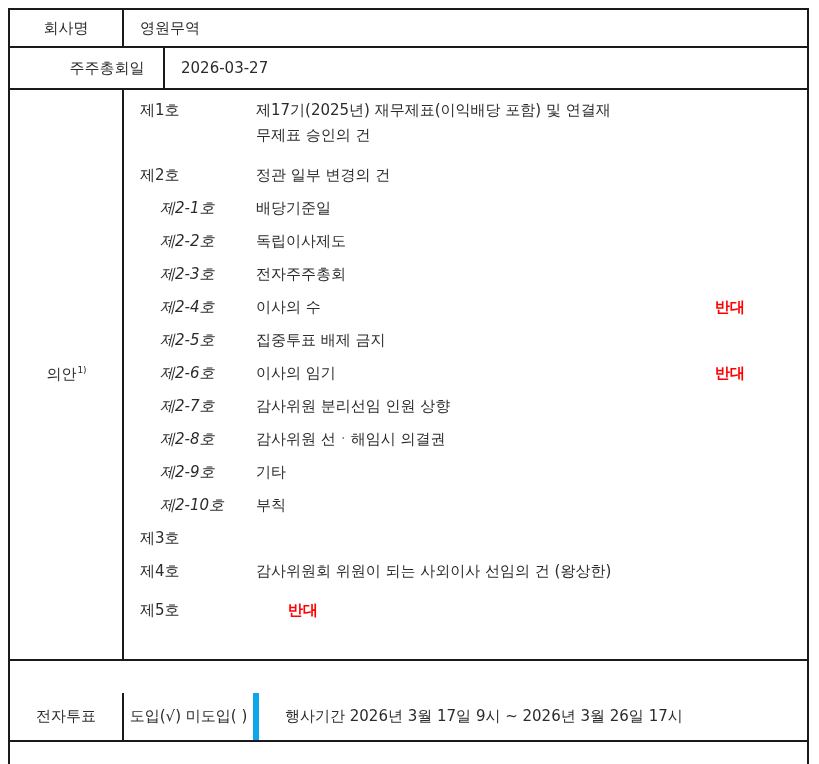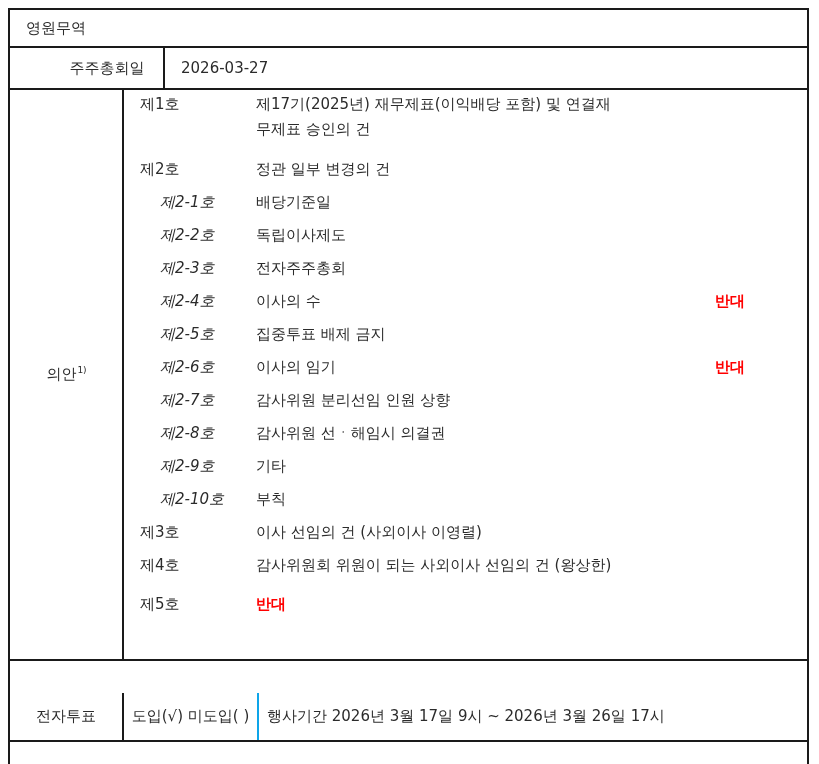--- a/index.html
+++ b/index.html
@@ -46,60 +46,61 @@
     position: relative;
     top: -5px;
     left: 1px;
   }
   .value-cell {
     display: flex;
     align-items: center;
     padding-left: 16px;
   }
   .mid-cell {
-    border-right: 2px solid #0ea5e9;
+    border-right: 6px solid #0ea5e9;
     display: flex;
     align-items: center;
     justify-content: center;
     text-align: left;
   }
   .period-cell {
     display: flex;
     align-items: center;
-    padding-left: 8px;
+    padding-left: 26px;
     border-radius: 18px;
   }
   
   .agenda-list-cell {
-    padding-top: 2px;
+    padding-top: 8px;
     border-radius: 32px;
   }
   .agenda-item {
     display: grid;
     grid-template-columns: 116px 1fr 92px;
     padding-left: 16px;
     margin-bottom: 8px;
     line-height: 25px;
   }
   .agenda-item:first-child { margin-bottom: 15px; }
-  .agenda-item.extra-gap { margin-top: 14px; }
+  .agenda-item.extra-gap { margin-top: 14px; gap: 32px; }
   .agenda-item .num { white-space: nowrap; }
   .agenda-item.sub .num { padding-left: 20px; font-style: italic; }
   .agenda-item .title { white-space: pre-line; }
   .agenda-item .vote {
     font-weight: bold;
     white-space: nowrap;
   }
 </style>
 </head>
 <body>
 
 <div class="doc">
 
   <div class="row two-col r-company">
+    <div class="cell label-cell">회사명</div>
     <div class="cell value-cell">영원무역</div>
   </div>
 
   <div class="row two-col r-date">
     <div class="cell label-cell">주주총회일</div>
     <div class="cell value-cell">2026-03-27</div>
   </div>
 
   <div class="row two-col r-agenda">
     <div class="cell label-cell">
@@ -163,21 +164,20 @@
     <span class="title">기타</span>
     <span class="vote" style="color: rgb(255, 0, 0);"></span>
   </div>
         <div class="agenda-item sub">
     <span class="num">제2-10호</span>
     <span class="title">부칙</span>
     <span class="vote" style="color: rgb(255, 0, 0);"></span>
   </div>
         <div class="agenda-item">
     <span class="num">제3호</span>
-    <span class="title">이사 선임의 건 (사외이사 이영렬)</span>
     <span class="vote" style="color: rgb(255, 0, 0);"></span>
   </div>
         <div class="agenda-item">
     <span class="num">제4호</span>
     <span class="title">감사위원회 위원이 되는 사외이사 선임의 건 (왕상한)</span>
     <span class="vote" style="color: rgb(255, 0, 0);"></span>
   </div>
         <div class="agenda-item extra-gap">
     <span class="num">제5호</span>
     <span class="vote" style="color: rgb(255, 0, 0);">반대</span>

